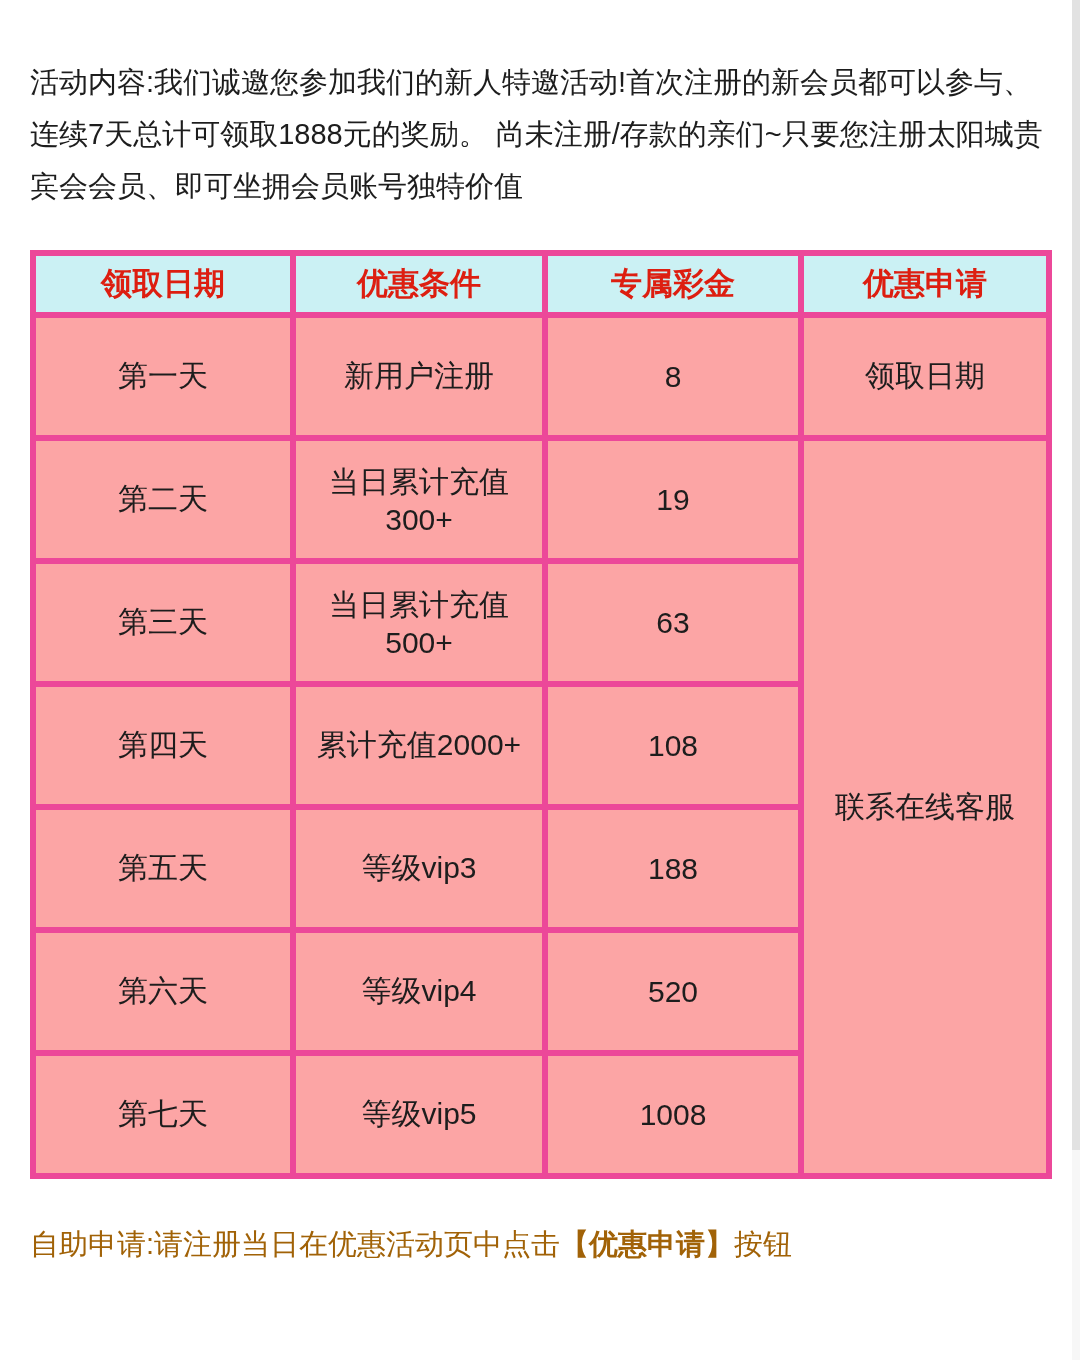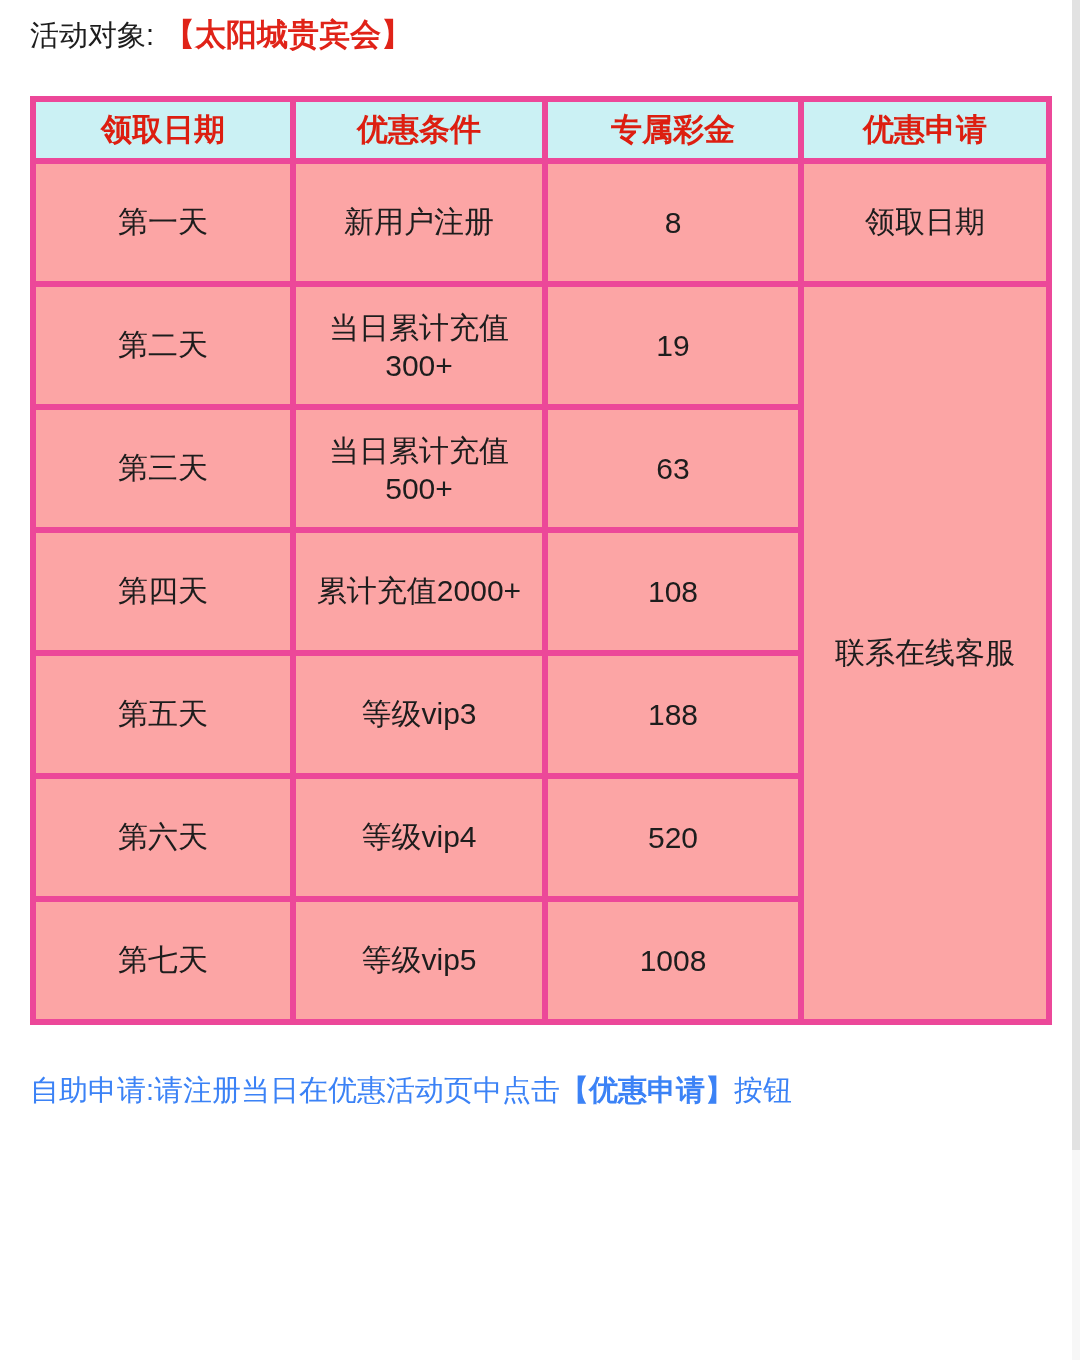--- a/index.html
+++ b/index.html
@@ -55,44 +55,44 @@
   }
   table.rewards td {
     font-size: 30px;
     height: 117px;
     background: #fca5a5;
   }
 
   .footer-note {
     margin: 46px 0 0 0;
     font-size: 29px;
-    color: #3b82f6;
+    color: #a16207;
     white-space: nowrap;
   }
   .footer-note .hl { font-weight: bold; }
 
   .scrollbar {
     position: absolute;
     top: 0; right: 0;
     width: 8px; height: 1360px;
     background: #f7f7f7;
   }
   .scrollbar-thumb {
     width: 8px; height: 1150px;
     background: #e2e2e2;
   }
 </style>
 </head>
 <body>
 
 <div class="content">
 
-  <p class="intro-line"><span>活动对象:</span><span class="title-red">【太阳城贵宾会】</span></p>
 
 
+  <p class="para">活动内容:我们诚邀您参加我们的新人特邀活动!首次注册的新会员都可以参与、连续7天总计可领取1888元的奖励。 尚未注册/存款的亲们~只要您注册太阳城贵宾会会员、即可坐拥会员账号独特价值</p>
 
   <table class="rewards">
     <colgroup>
       <col style="width:260px">
       <col style="width:252px">
       <col style="width:256px">
       <col style="width:248px">
     </colgroup>
     <thead>
       <tr>

